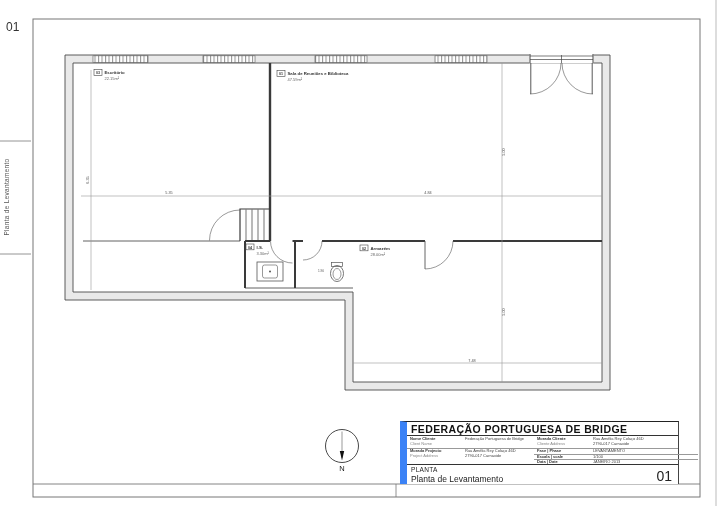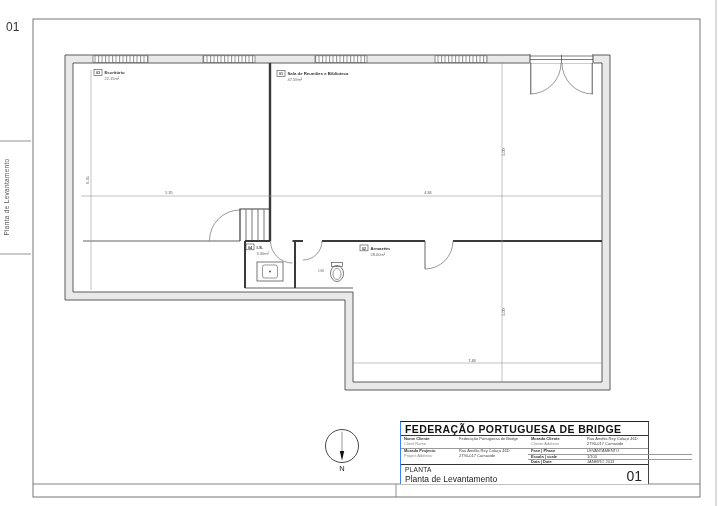--- a/index.html
+++ b/index.html
@@ -6,22 +6,22 @@
   #stage{position:relative;width:719px;height:506px;background:#ffffff;overflow:hidden;
          font-family:"Liberation Sans",sans-serif;color:#222;}
   #plan-svg{position:absolute;left:0;top:0;}
   .abs{position:absolute;}
   
   .corner-num{left:6px;top:20px;font-size:12px;color:#333;}
   
   .margin-label{left:-36px;top:191px;width:90px;height:12px;text-align:center;
     font-size:6.5px;color:#555;transform:rotate(-90deg);letter-spacing:.3px;}
   
-  .tblock{left:400px;top:421px;width:249px;height:63px;border-top:1.4px solid #222;
-    border-left:1px solid #3b82f6;border-right:1px solid #444;box-sizing:border-box;background:#fff;}
+  .tblock{left:400px;top:421px;width:279px;height:63px;border-top:1.4px solid #222;
+    border-left:7px solid #3b82f6;border-right:1px solid #444;box-sizing:border-box;background:#fff;}
   .tb-company{height:12px;padding:1px 0 0 4px;font-size:10.5px;font-weight:600;
     letter-spacing:.4px;color:#111;border-bottom:1px solid #333;white-space:nowrap;}
   .tb-fields{position:relative;height:28px;border-bottom:1px solid #333;font-size:4px;line-height:4.6px;}
   .lbl{font-weight:700;color:#333;}
   .lbl-en{color:#888;}
   .val{color:#444;}
   .hairline{position:absolute;border-top:.6px solid #999;}
   .tb-bottom{position:relative;height:21px;}
   .tb-planta{position:absolute;left:4px;top:1px;font-size:6.5px;color:#222;letter-spacing:.3px;}
   .tb-title{position:absolute;left:4px;top:9px;font-size:8.5px;color:#222;}

